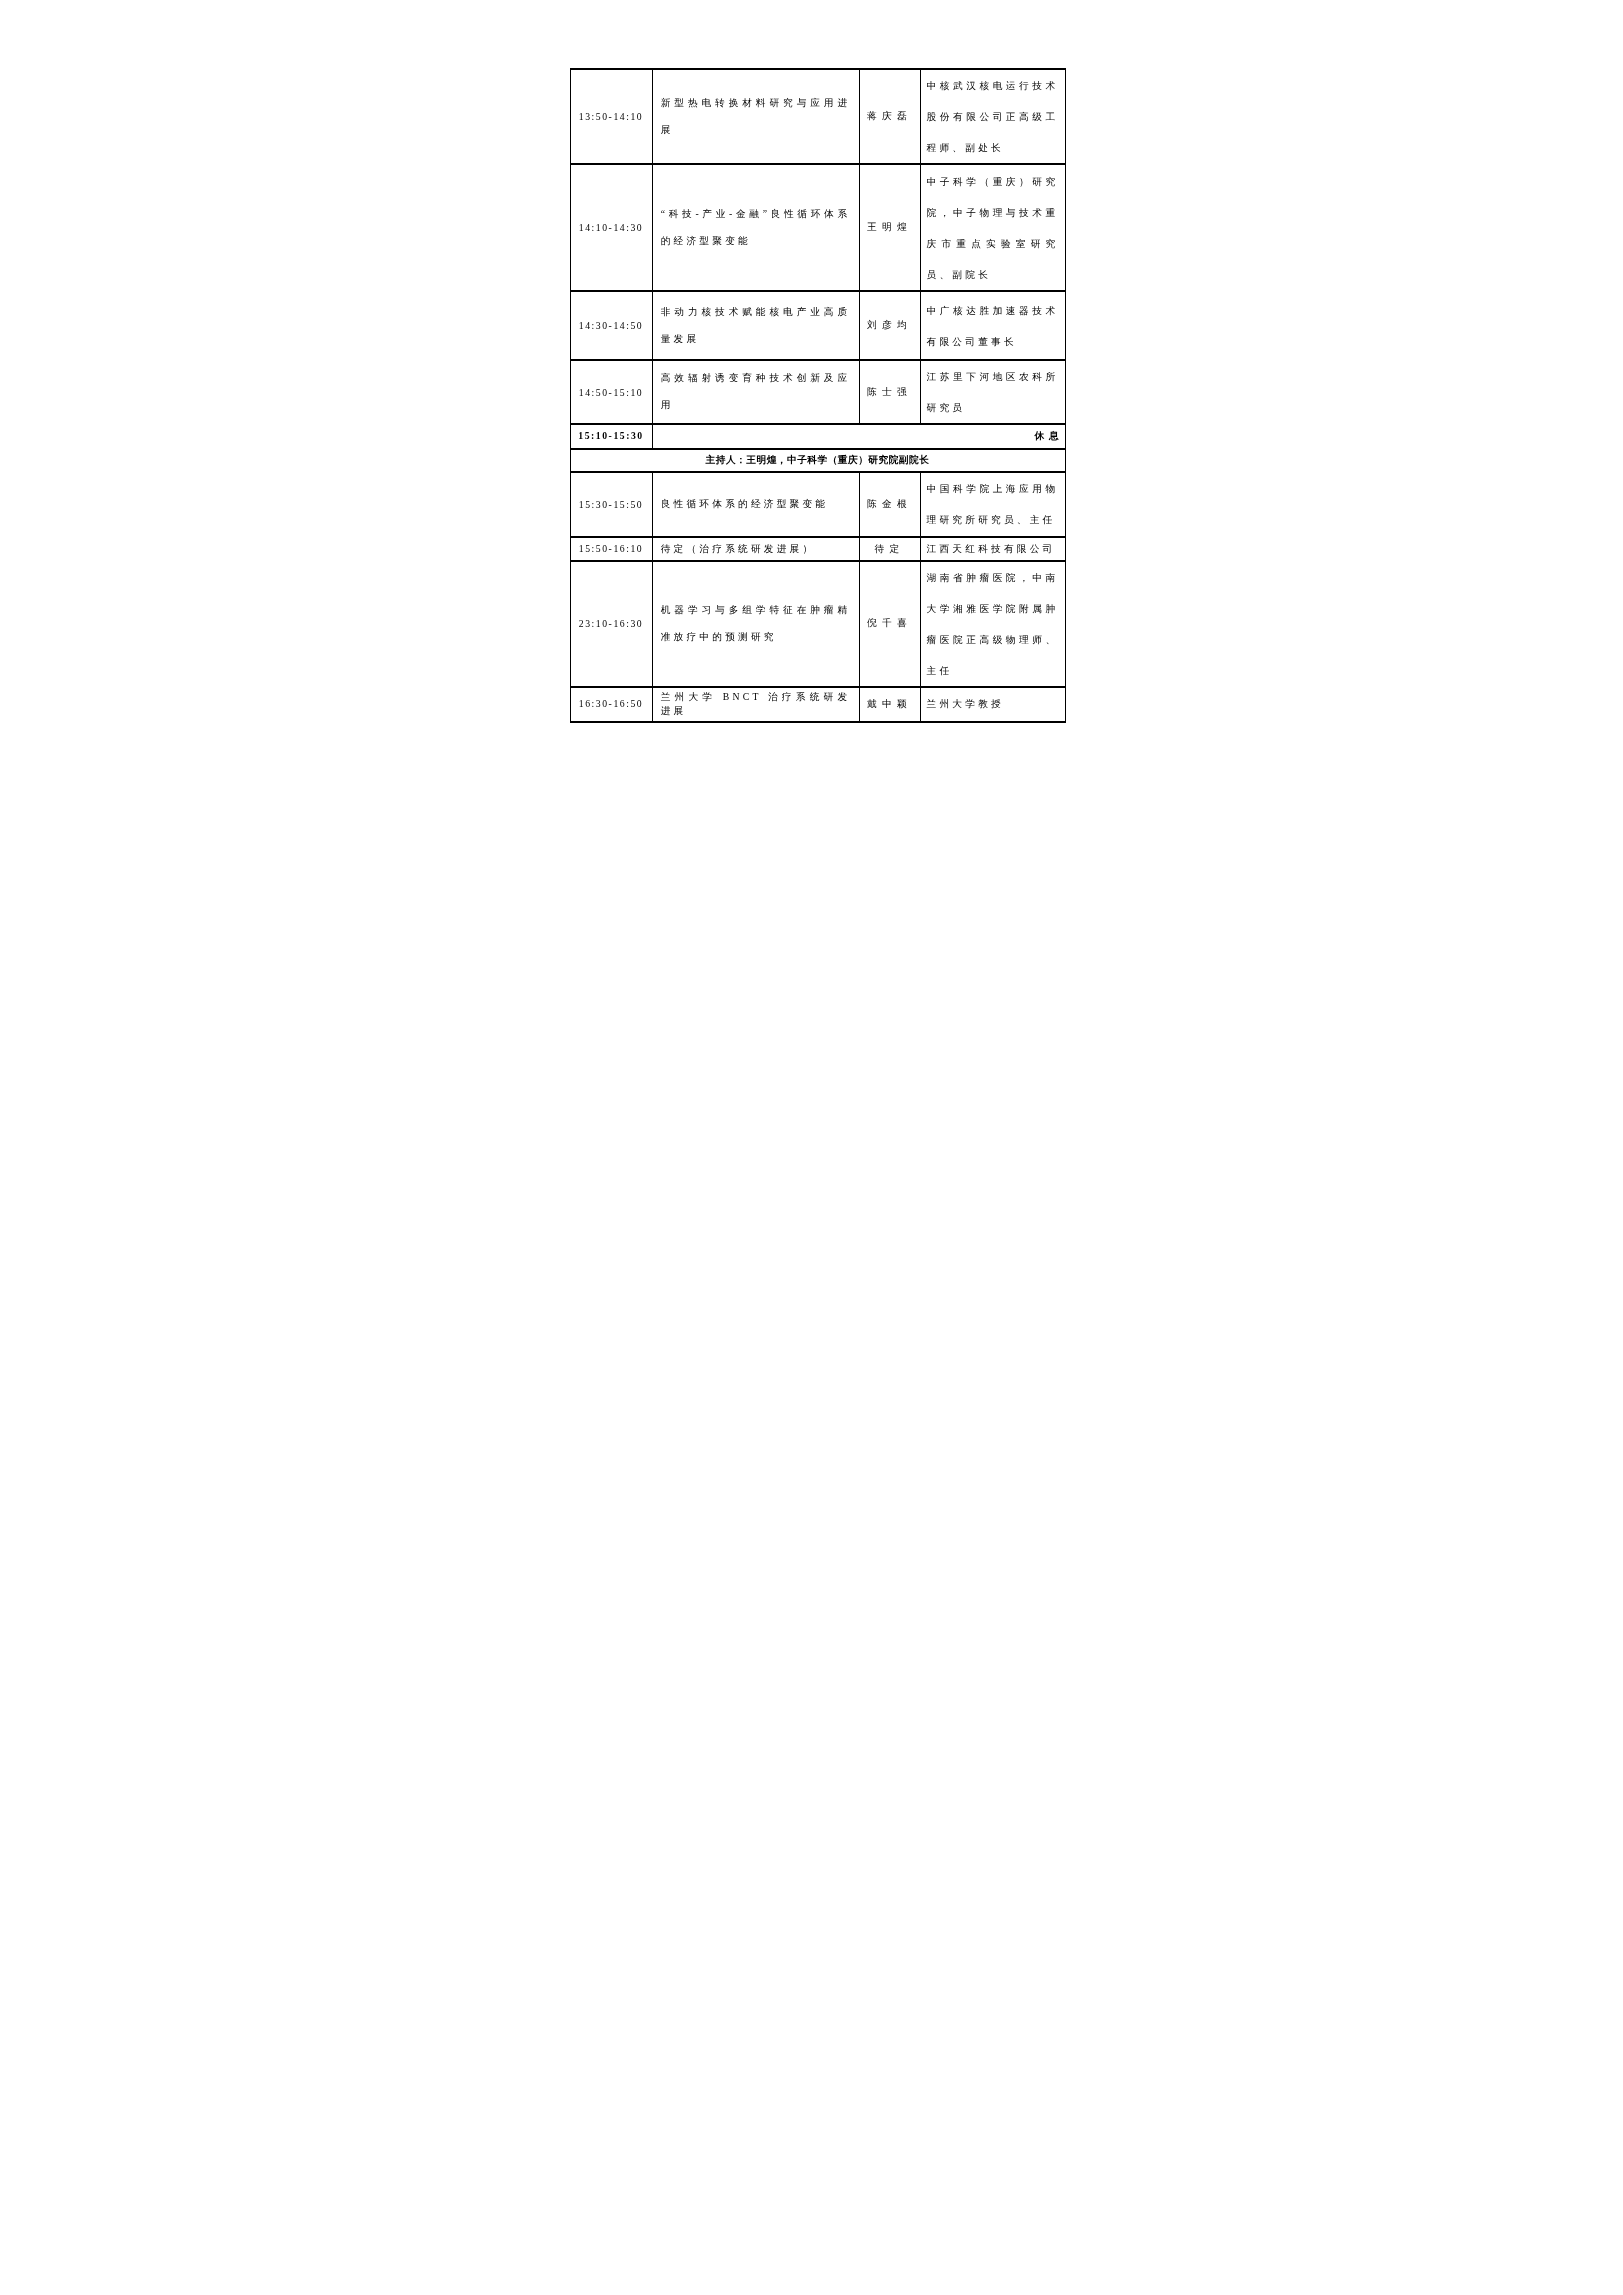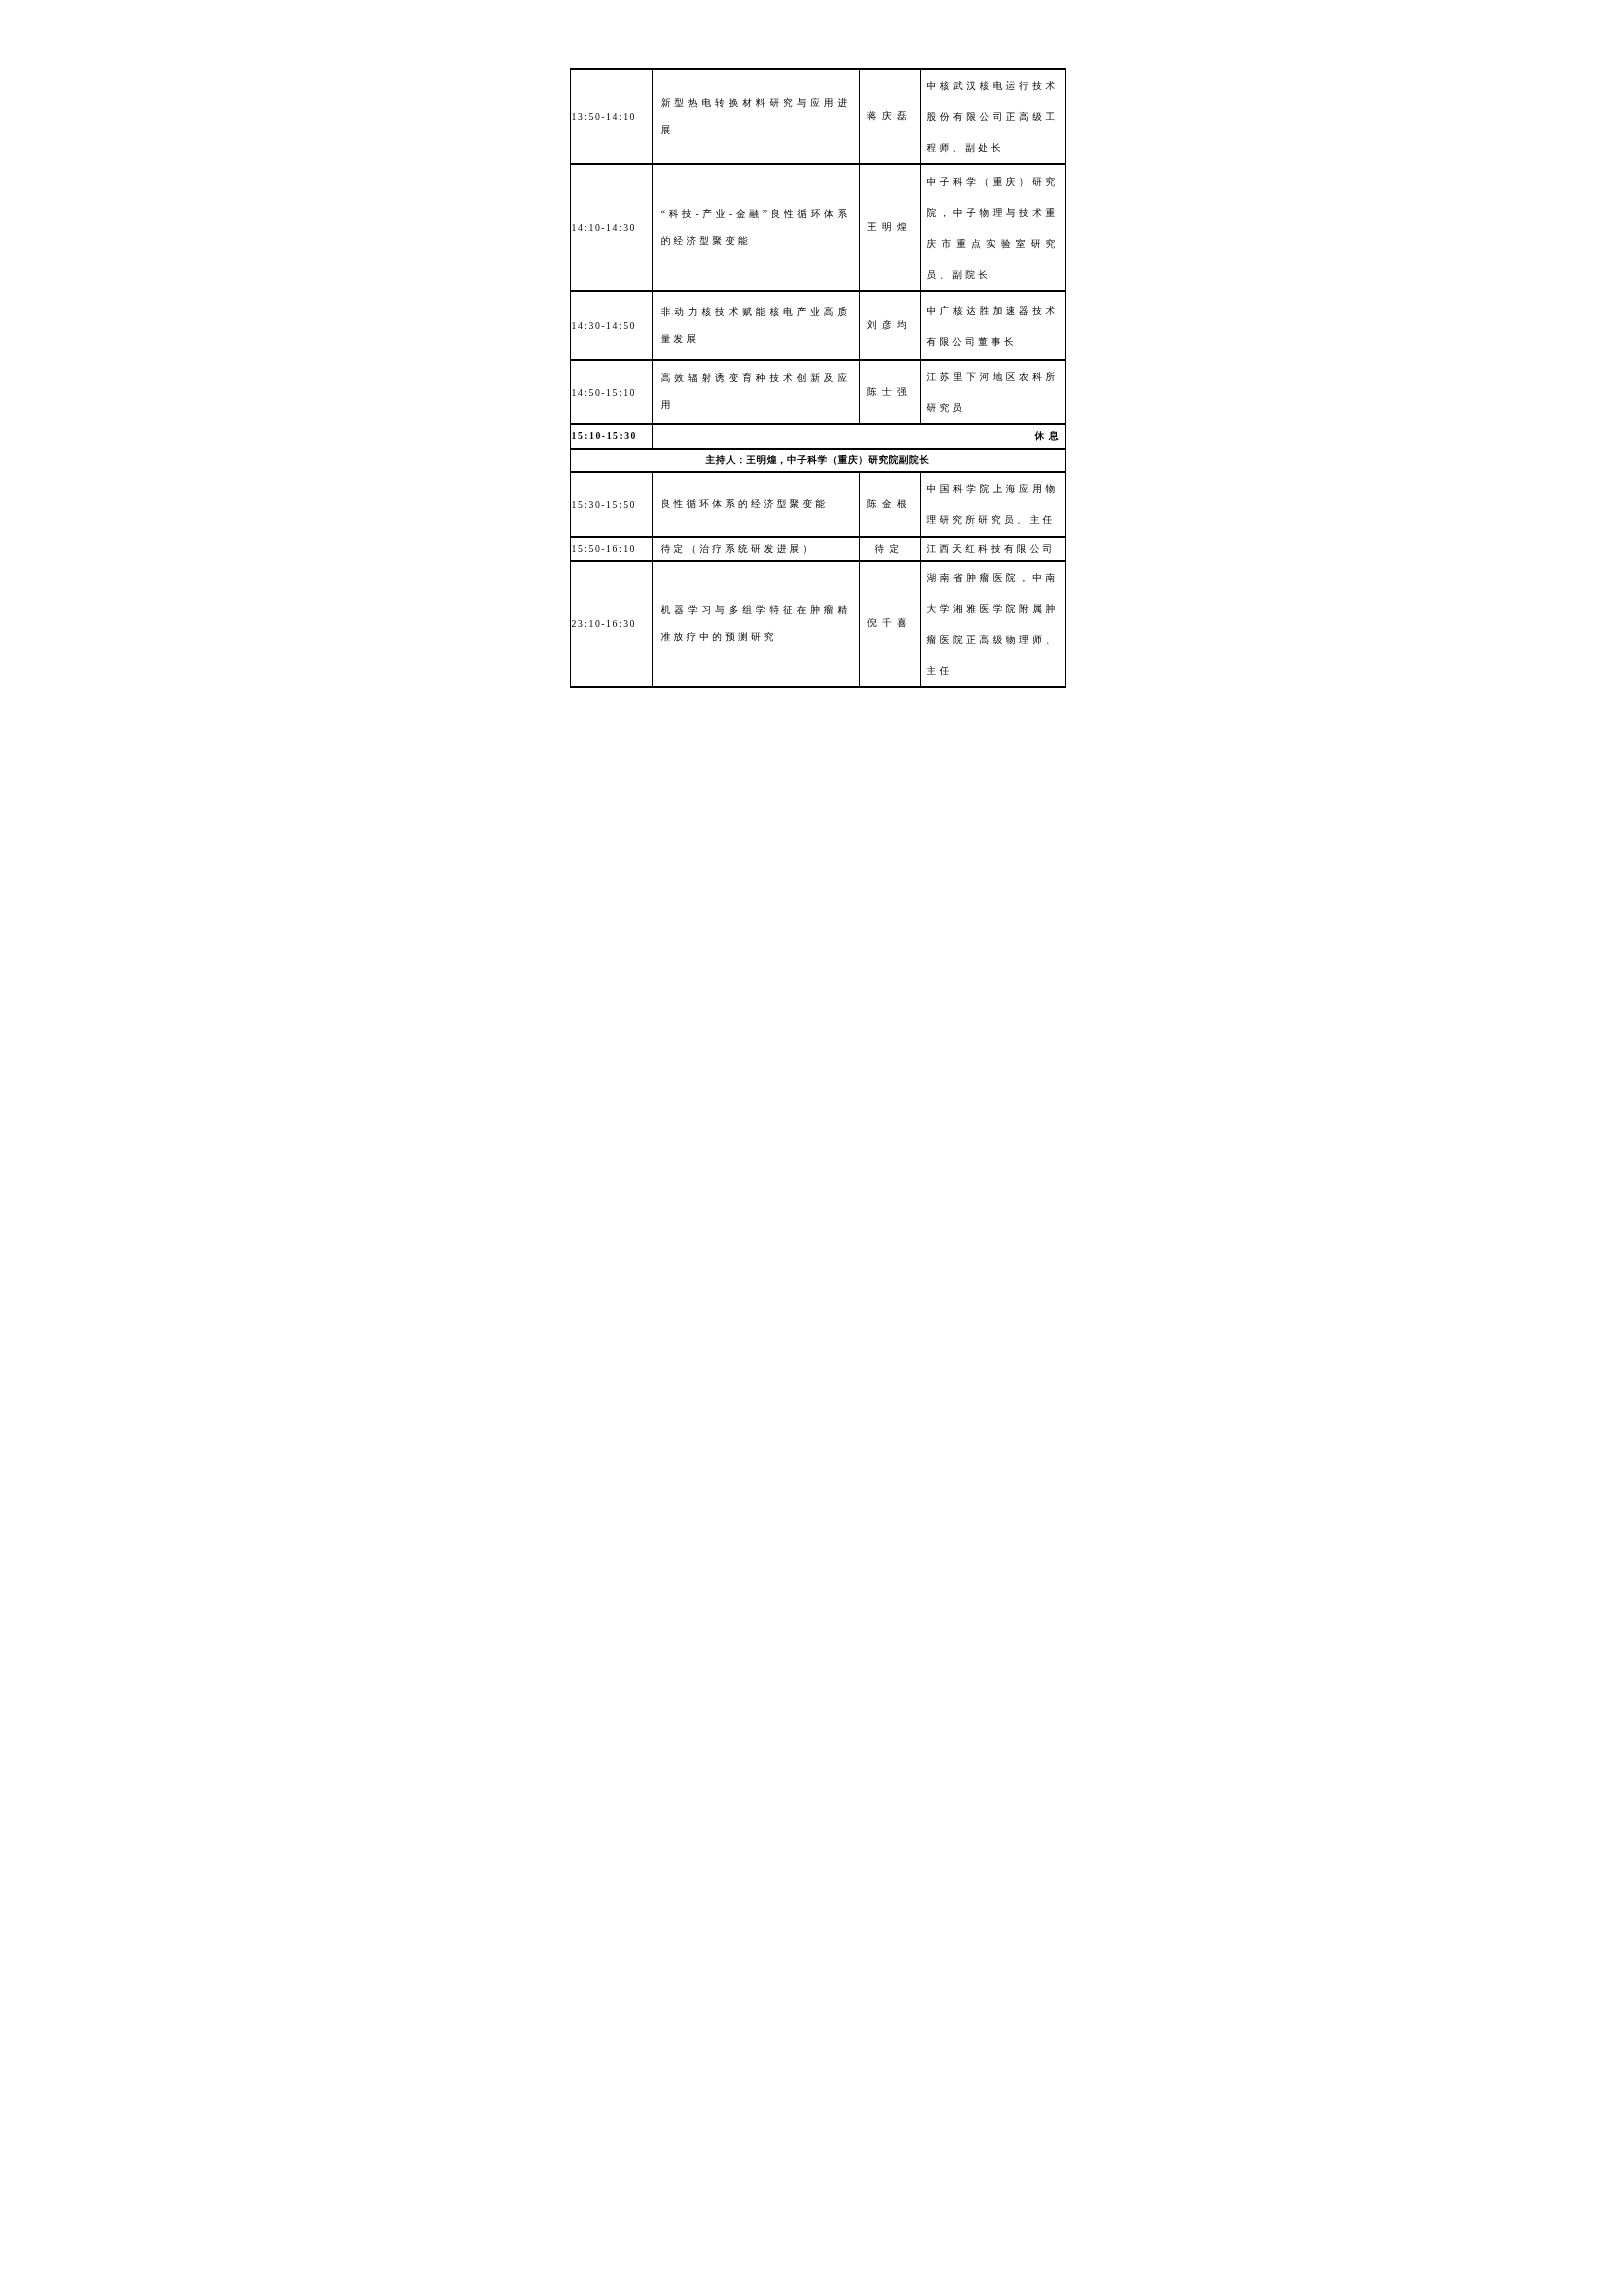--- a/index.html
+++ b/index.html
@@ -32,21 +32,21 @@
     vertical-align: middle;
     font-size: 9.7px;
     overflow: hidden;
   }
   col.c-time  { width: 82px; }
   col.c-title { width: 207px; }
   col.c-name  { width: 61px; }
   col.c-affil { width: 145px; }
 
   td.time {
-    text-align: left;
+    text-align: center;
     letter-spacing: 0.16em;
     white-space: nowrap;
     padding: 0 1px;
   }
   td.title {
     text-align: justify;
     letter-spacing: 0.33em;
     line-height: 26.6px;
     padding: 0 8.2px;
   }
@@ -141,16 +141,22 @@
         <td class="title">待定（治疗系统研发进展）</td>
         <td class="name">待定</td>
         <td class="affil">江西天红科技有限公司</td>
       </tr>
       <tr class="r9">
         <td class="time">23:10-16:30</td>
         <td class="title">机器学习与多组学特征在肿瘤精准放疗中的预测研究</td>
         <td class="name">倪千喜</td>
         <td class="affil">湖南省肿瘤医院，中南大学湘雅医学院附属肿瘤医院正高级物理师、主任</td>
       </tr>
+      <tr class="r10 single">
+        <td class="time">16:30-16:50</td>
+        <td class="title">兰州大学 BNCT 治疗系统研发进展</td>
+        <td class="name">戴中颖</td>
+        <td class="affil">兰州大学教授</td>
+      </tr>
     </tbody>
   </table>
 </div>
 
 
 </body></html>

